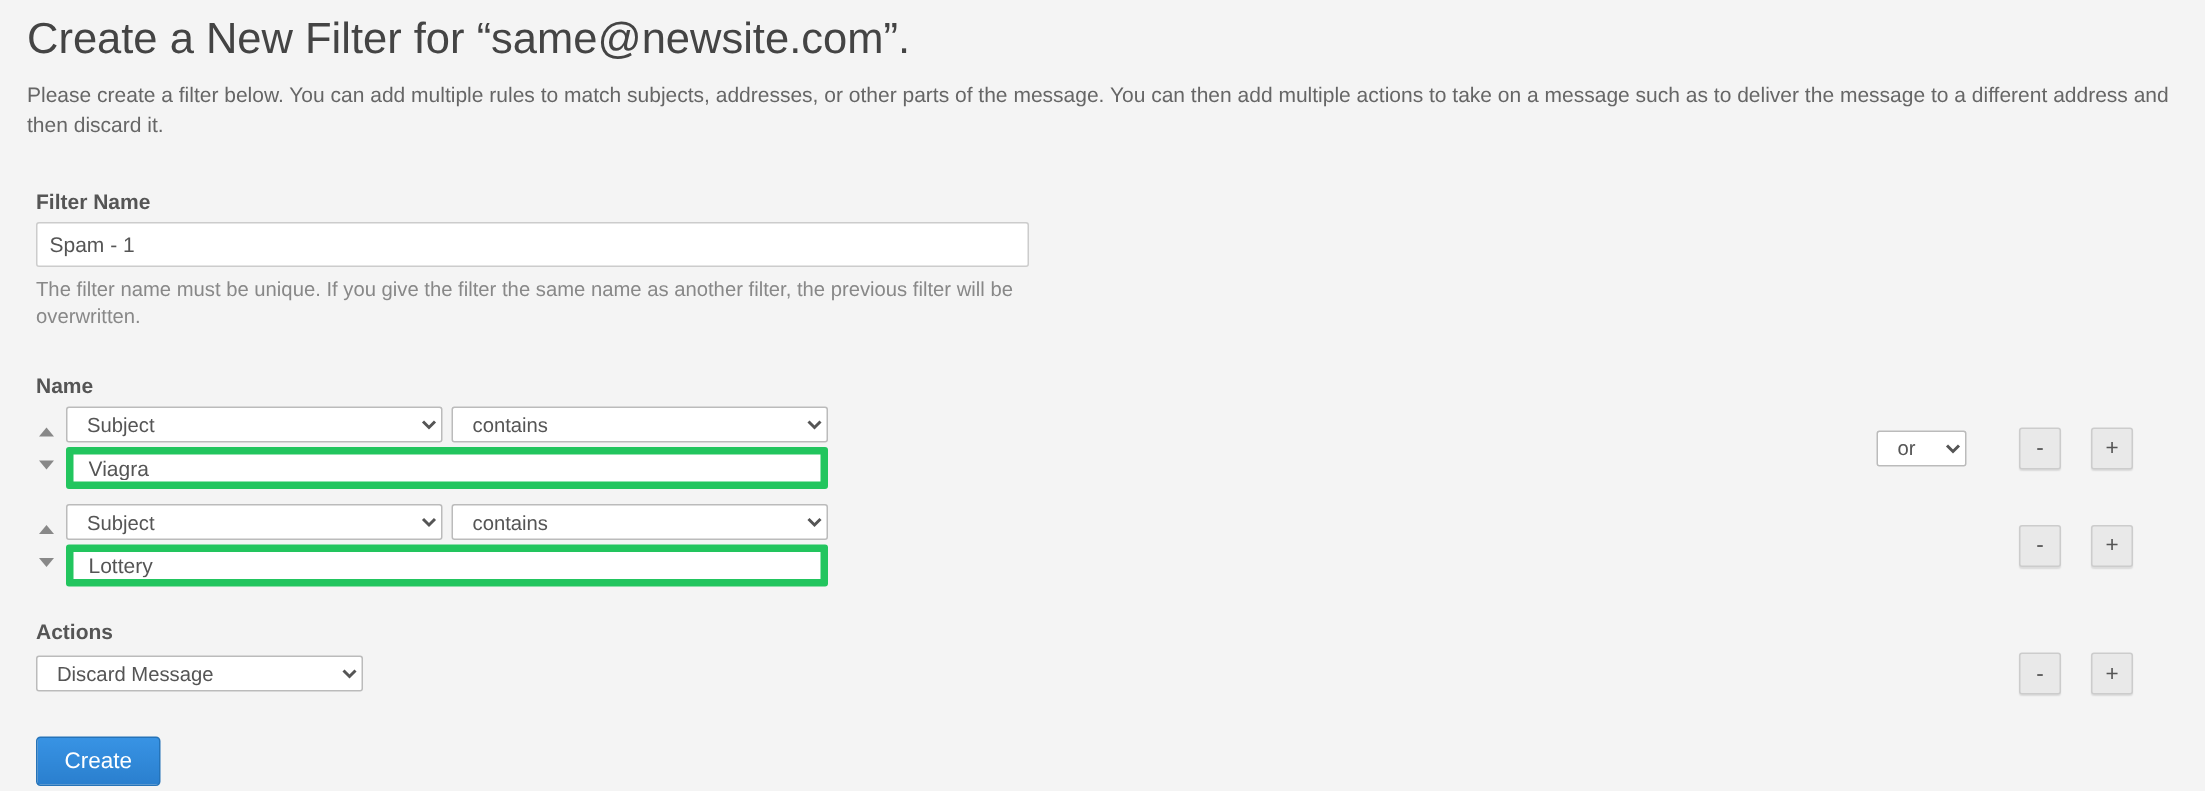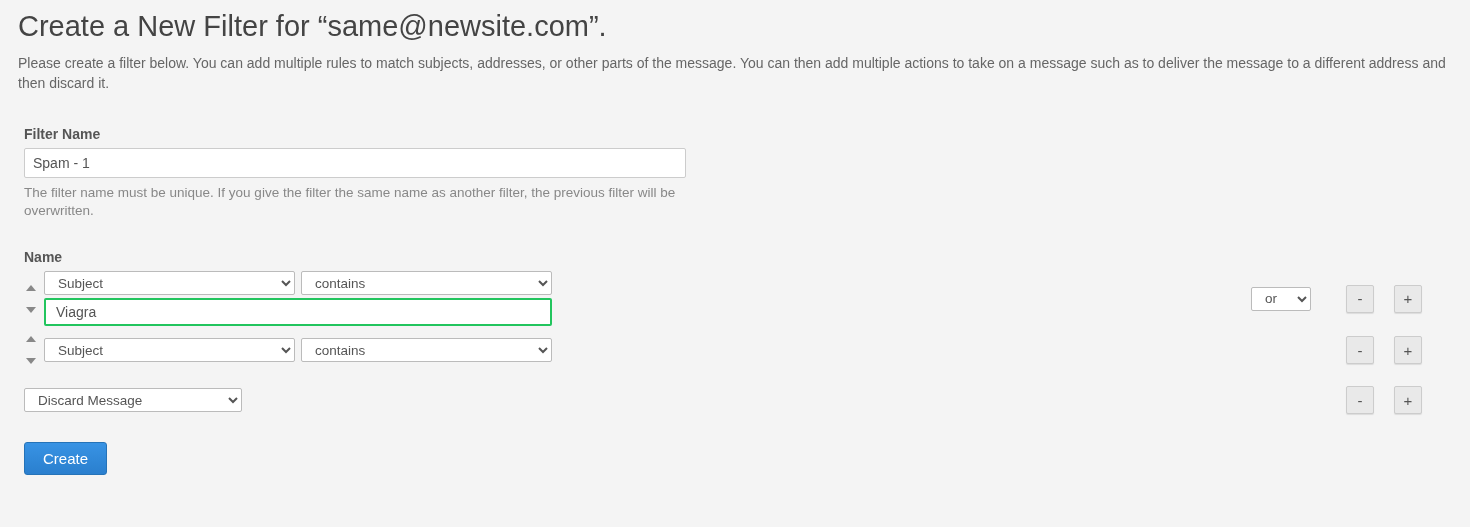--- a/index.html
+++ b/index.html
@@ -107,21 +107,21 @@
     .sel-field {
       width: 251px;
     }
     .sel-op {
       width: 251px;
     }
     .rule-value {
       width: 508px;
       height: 28px;
       background: #fff;
-      border: 2px solid #22c55e;
+      border: 5px solid #22c55e;
       border-radius: 2px;
       padding: 4px 10px;
       font-size: 14px;
       color: #555;
     }
     .rule-right {
       margin-left: auto;
       display: flex;
       align-items: center;
       gap: 20px;
@@ -216,29 +216,31 @@
     </div>
     <div class="rule-inputs">
       <div class="rule-selects">
         <select class="sel sel-field">
           <option>Subject</option>
         </select>
         <select class="sel sel-op">
           <option>contains</option>
         </select>
       </div>
+      <input type="text" class="rule-value" value="Lottery" style="">
     </div>
     <div class="rule-right">
       <button class="btn-small">-</button>
       <button class="btn-small">+</button>
     </div>
   </div>
 </div>
 
 <div class="actions-block">
+  <label class="section-label">Actions</label>
   <div class="rule-row">
     <select class="sel sel-action">
       <option>Discard Message</option>
     </select>
     <div class="rule-right">
       <button class="btn-small">-</button>
       <button class="btn-small">+</button>
     </div>
   </div>
 </div>

